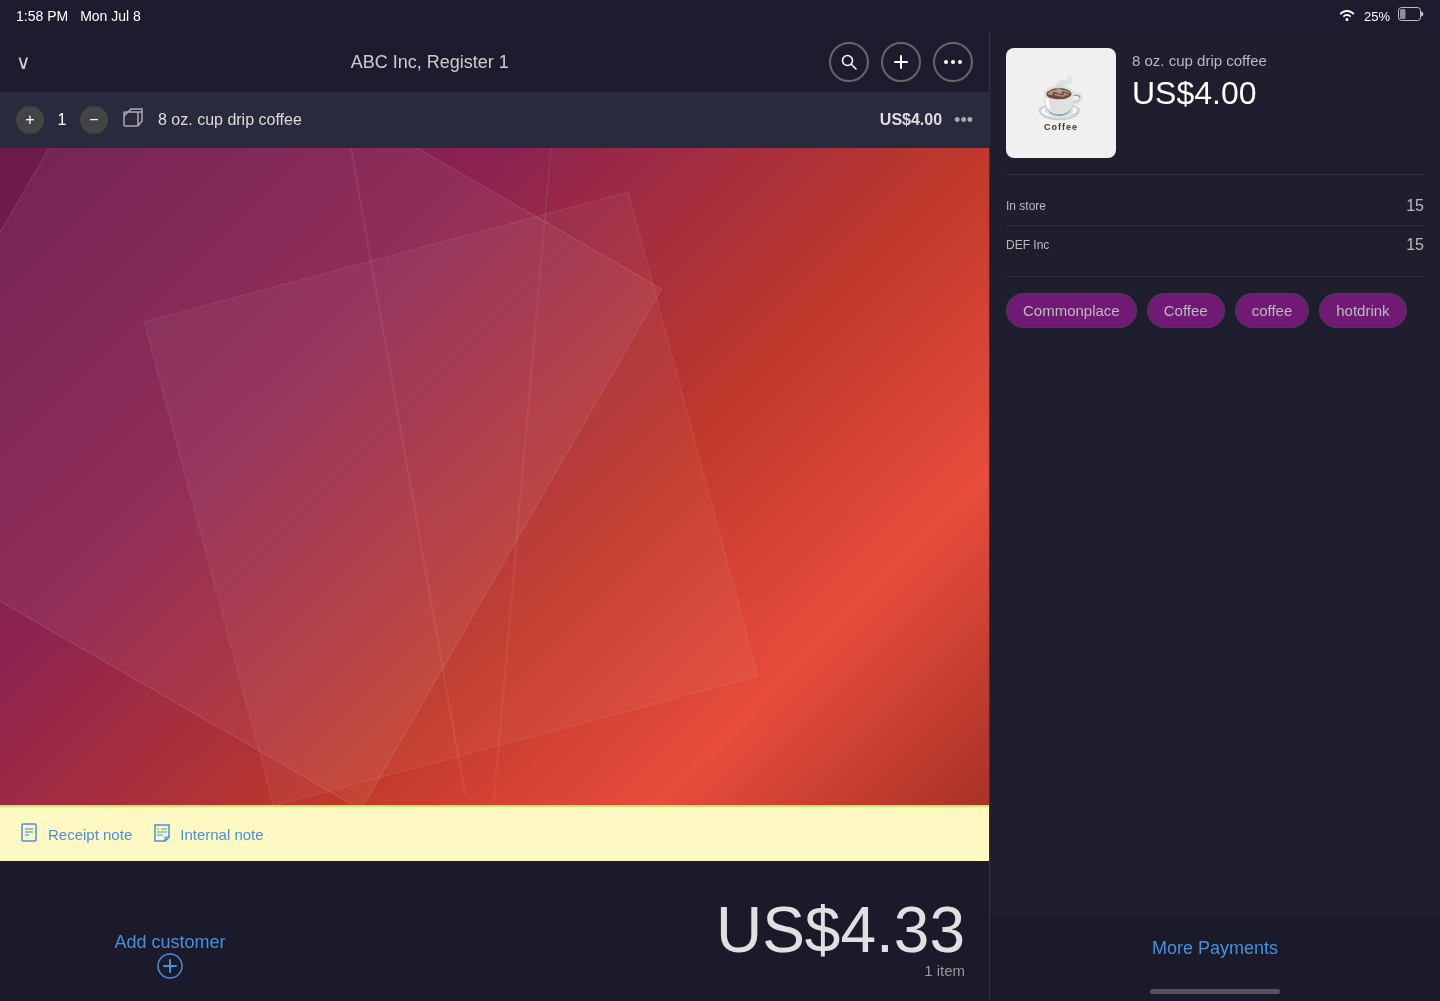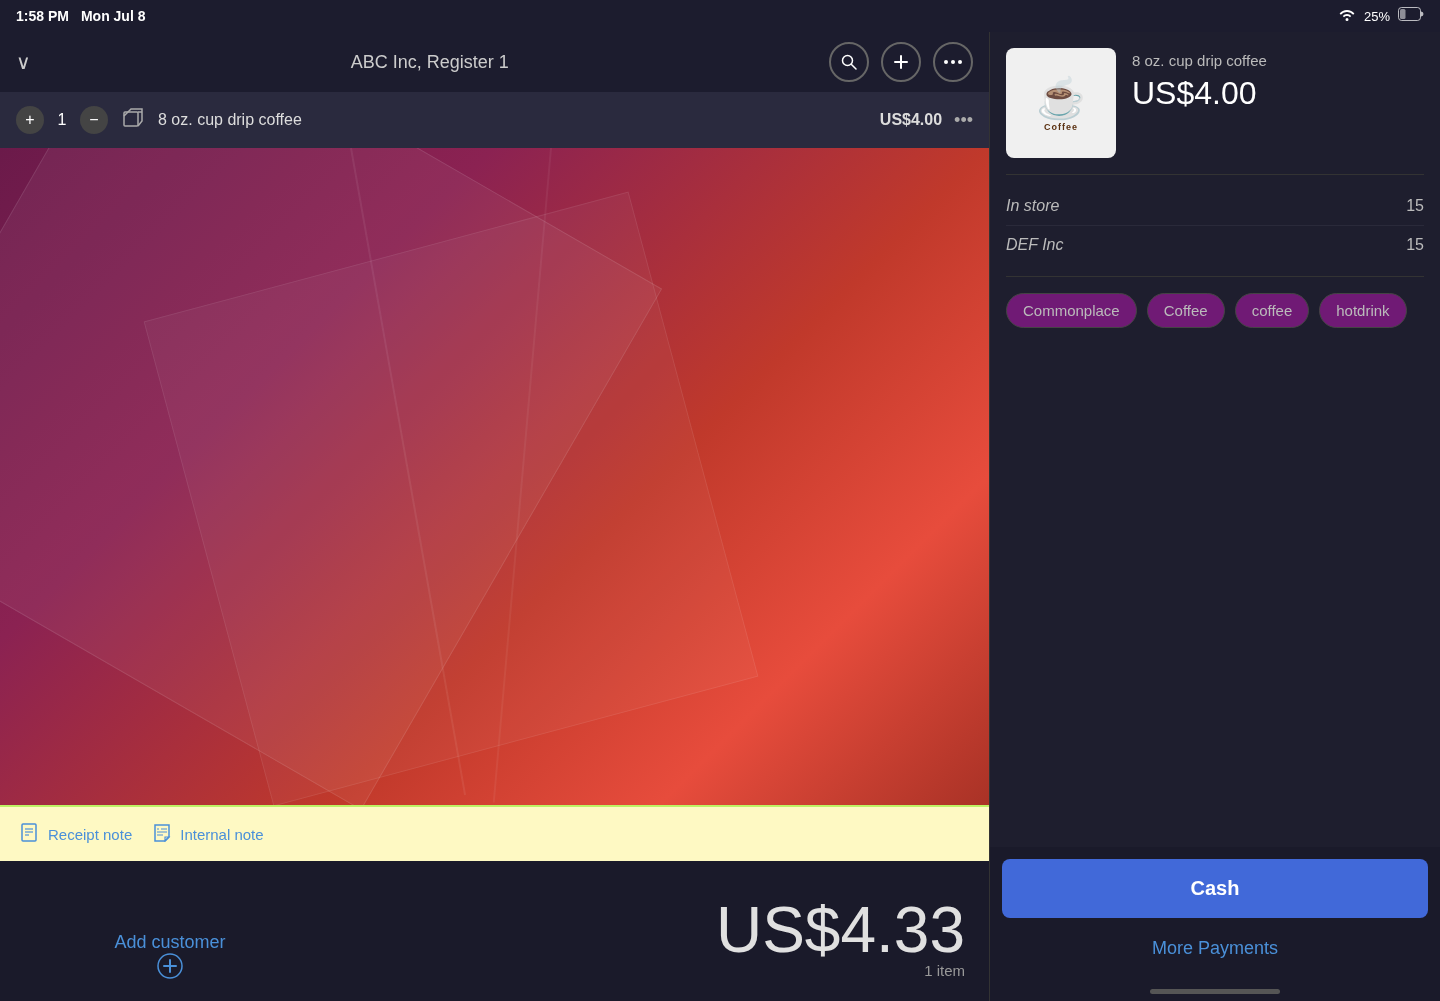--- a/index.html
+++ b/index.html
@@ -19,21 +19,21 @@
       display: flex;
       justify-content: space-between;
       align-items: center;
       padding: 6px 16px;
       height: 32px;
       flex-shrink: 0;
     }
     .status-time {
       color: #fff;
       font-size: 14px;
-      font-weight: 700;
+      font-weight: 400;
     }
     .status-right {
       display: flex;
       align-items: center;
       gap: 8px;
     }
     .status-battery { color: #fff; font-size: 13px; }
 
     
     .main-layout {
@@ -336,22 +336,21 @@
       justify-content: space-between;
       align-items: center;
       padding: 10px 0;
       border-bottom: 1px solid #2a2a3a;
     }
     .stock-row:last-child {
       border-bottom: none;
     }
     .stock-label {
       color: #bbb;
-      font-size: 16px;
-      font-style: italic;
+      font-size: 12px;
     }
     .stock-value {
       color: #bbb;
       font-size: 16px;
     }
 
     .tags-section {
       padding: 16px;
       display: flex;
       flex-wrap: wrap;
@@ -569,21 +568,20 @@
       <div class="tags-section">
         <span class="tag">Commonplace</span>
         <span class="tag">Coffee</span>
         <span class="tag">coffee</span>
         <span class="tag">hotdrink</span>
       </div>
 
     </div>
 
     <div class="payment-section">
-      <button class="cash-btn">Cash</button>
       <button class="more-payments-btn">More Payments</button>
     </div>
 
     <div class="home-indicator">
       <div class="home-bar"></div>
     </div>
 
   </div>
 
 </div>

